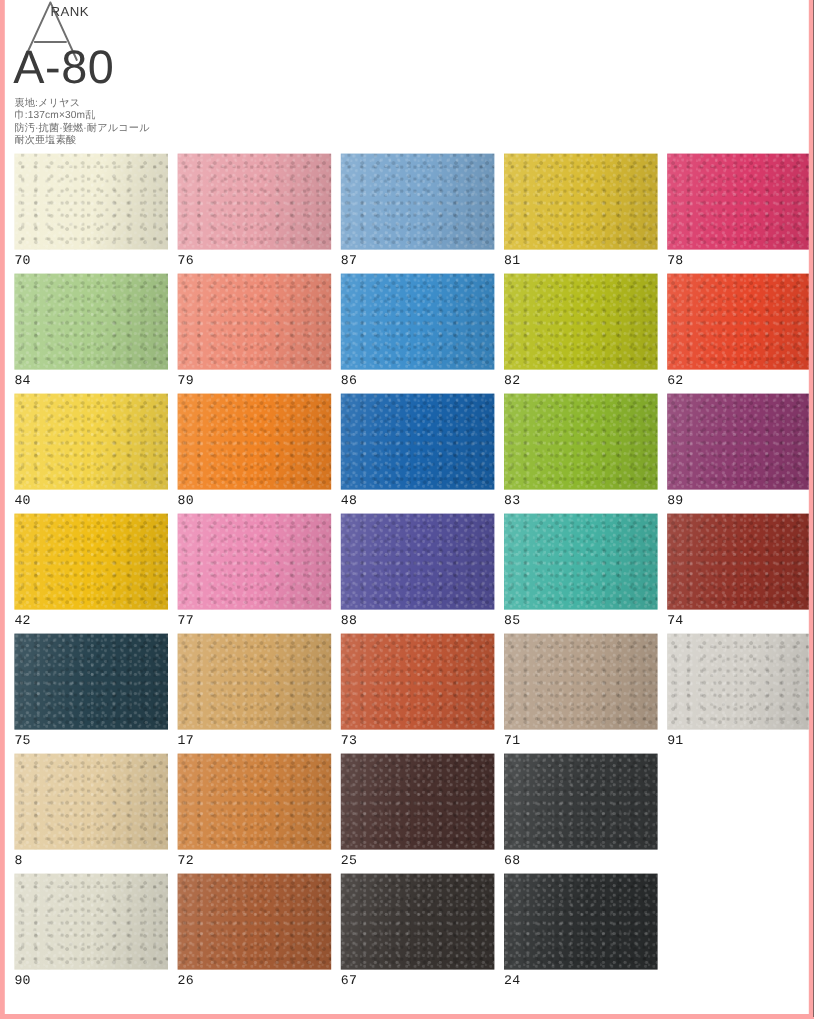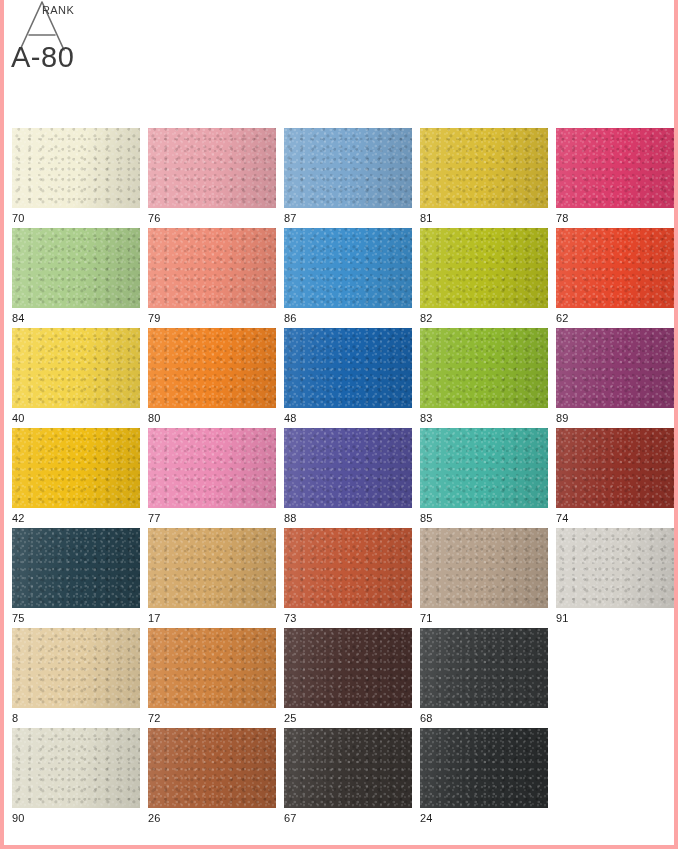--- a/index.html
+++ b/index.html
@@ -25,21 +25,21 @@
   #rank-mark{
     position:absolute;left:6px;top:-4px;width:96px;height:58px;
   }
   #rank-mark svg{display:block;}
   #rank-word{
     position:absolute;left:38px;top:4px;
     font-size:11px;letter-spacing:.4px;color:#3a3a3a;
   }
   #doc-title{
     position:absolute;left:7px;top:41px;
-    font-size:29px;line-height:32px;color:#3b3b3b;
+    font-size:39px;line-height:32px;color:#3b3b3b;
     letter-spacing:.5px;font-weight:400;text-align:center;
   }
   #spec-list{
     position:absolute;left:8px;top:80px;
     font-size:8.5px;line-height:10.4px;color:#6d6d6d;
     letter-spacing:.1px;
   }
   #spec-list div{white-space:nowrap;}
 
   
@@ -90,41 +90,47 @@
       rgba(0,0,0,.07) 78%,
       rgba(0,0,0,.12) 100%);
     pointer-events:none;
   }
   .swatch-label{
     font-size:11px;
     line-height:15px;
     color:#1d1d1d;
     padding-top:3px;
     letter-spacing:.2px;
-    font-family:Liberation Sans, sans-serif;
+    font-family:Liberation Mono, monospace;
   }
 </style>
 </head>
 <body>
 
 <div id="page-frame">
   <div id="page">
 
     <div id="header">
 
       <div id="rank-mark">
         <svg width="96" height="58" viewBox="0 0 96 58" aria-hidden="true">
           <path d="M32 6 L10 54 M32 6 L54 54 M19 39 L45 39" fill="none" stroke="#6f6f6f" stroke-width="1.6" stroke-linecap="round"></path>
         </svg>
       </div>
 
       <div id="rank-word">RANK</div>
 
       <div id="doc-title">A-80</div>
 
+      <div id="spec-list">
+        <div>裏地:メリヤス</div>
+        <div>巾:137cm×30m乱</div>
+        <div>防汚·抗菌·難燃·耐アルコール</div>
+        <div>耐次亜塩素酸</div>
+      </div>
 
     </div>
 
     <div id="grid">
         <div class="swatch-row"><div class="swatch-cell"><div class="swatch-chip" style="background-color: rgb(242, 239, 214);"></div><div class="swatch-label">70</div></div><div class="swatch-cell"><div class="swatch-chip" style="background-color: rgb(232, 163, 172);"></div><div class="swatch-label">76</div></div><div class="swatch-cell"><div class="swatch-chip" style="background-color: rgb(123, 167, 206);"></div><div class="swatch-label">87</div></div><div class="swatch-cell"><div class="swatch-chip" style="background-color: rgb(217, 188, 53);"></div><div class="swatch-label">81</div></div><div class="swatch-cell"><div class="swatch-chip" style="background-color: rgb(218, 58, 106);"></div><div class="swatch-label">78</div></div></div>
         <div class="swatch-row"><div class="swatch-cell"><div class="swatch-chip" style="background-color: rgb(171, 206, 140);"></div><div class="swatch-label">84</div></div><div class="swatch-cell"><div class="swatch-chip" style="background-color: rgb(238, 140, 119);"></div><div class="swatch-label">79</div></div><div class="swatch-cell"><div class="swatch-chip" style="background-color: rgb(61, 143, 204);"></div><div class="swatch-label">86</div></div><div class="swatch-cell"><div class="swatch-chip" style="background-color: rgb(181, 189, 30);"></div><div class="swatch-label">82</div></div><div class="swatch-cell"><div class="swatch-chip" style="background-color: rgb(230, 70, 42);"></div><div class="swatch-label">62</div></div></div>
         <div class="swatch-row"><div class="swatch-cell"><div class="swatch-chip" style="background-color: rgb(243, 212, 73);"></div><div class="swatch-label">40</div></div><div class="swatch-cell"><div class="swatch-chip" style="background-color: rgb(240, 131, 36);"></div><div class="swatch-label">80</div></div><div class="swatch-cell"><div class="swatch-chip" style="background-color: rgb(26, 100, 172);"></div><div class="swatch-label">48</div></div><div class="swatch-cell"><div class="swatch-chip" style="background-color: rgb(141, 183, 46);"></div><div class="swatch-label">83</div></div><div class="swatch-cell"><div class="swatch-chip" style="background-color: rgb(139, 58, 110);"></div><div class="swatch-label">89</div></div></div>
         <div class="swatch-row"><div class="swatch-cell"><div class="swatch-chip" style="background-color: rgb(240, 190, 21);"></div><div class="swatch-label">42</div></div><div class="swatch-cell"><div class="swatch-chip" style="background-color: rgb(236, 140, 181);"></div><div class="swatch-label">77</div></div><div class="swatch-cell"><div class="swatch-chip" style="background-color: rgb(85, 81, 155);"></div><div class="swatch-label">88</div></div><div class="swatch-cell"><div class="swatch-chip" style="background-color: rgb(69, 179, 164);"></div><div class="swatch-label">85</div></div><div class="swatch-cell"><div class="swatch-chip" style="background-color: rgb(145, 50, 40);"></div><div class="swatch-label">74</div></div></div>
         <div class="swatch-row"><div class="swatch-cell"><div class="swatch-chip" style="background-color: rgb(39, 67, 79);"></div><div class="swatch-label">75</div></div><div class="swatch-cell"><div class="swatch-chip" style="background-color: rgb(211, 167, 103);"></div><div class="swatch-label">17</div></div><div class="swatch-cell"><div class="swatch-chip" style="background-color: rgb(192, 87, 54);"></div><div class="swatch-label">73</div></div><div class="swatch-cell"><div class="swatch-chip" style="background-color: rgb(181, 160, 139);"></div><div class="swatch-label">71</div></div><div class="swatch-cell"><div class="swatch-chip" style="background-color: rgb(211, 208, 201);"></div><div class="swatch-label">91</div></div></div>
         <div class="swatch-row"><div class="swatch-cell"><div class="swatch-chip" style="background-color: rgb(227, 205, 162);"></div><div class="swatch-label">8</div></div><div class="swatch-cell"><div class="swatch-chip" style="background-color: rgb(207, 131, 64);"></div><div class="swatch-label">72</div></div><div class="swatch-cell"><div class="swatch-chip" style="background-color: rgb(74, 49, 46);"></div><div class="swatch-label">25</div></div><div class="swatch-cell"><div class="swatch-chip" style="background-color: rgb(54, 57, 58);"></div><div class="swatch-label">68</div></div><div class="swatch-cell spacer"><div class="swatch-chip"></div><div class="swatch-label">&nbsp;</div></div></div>

